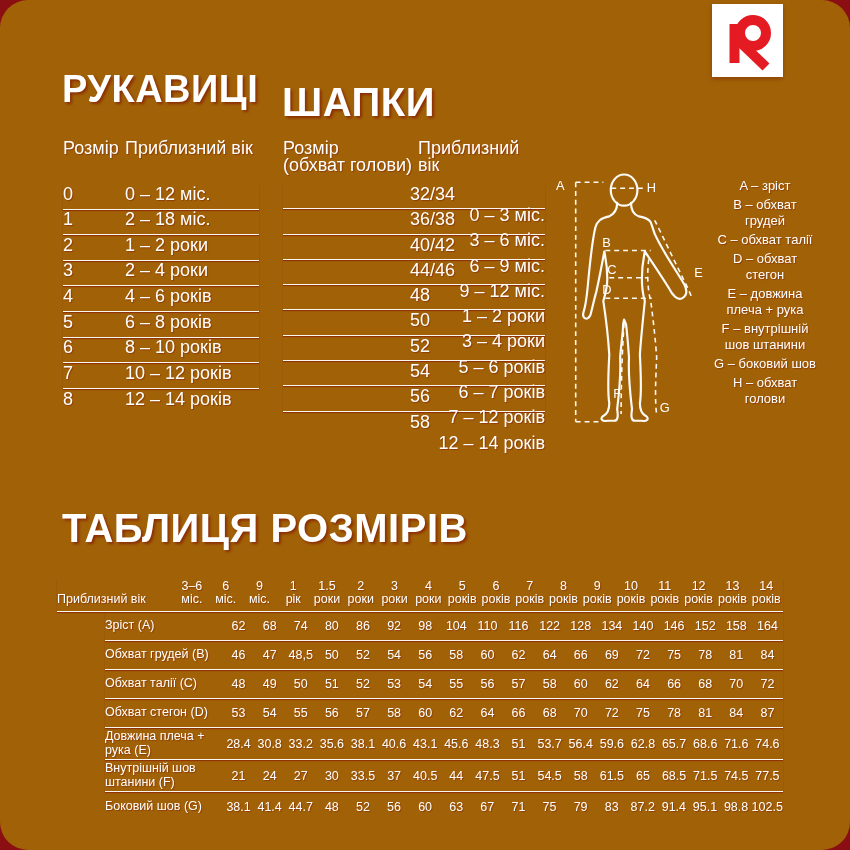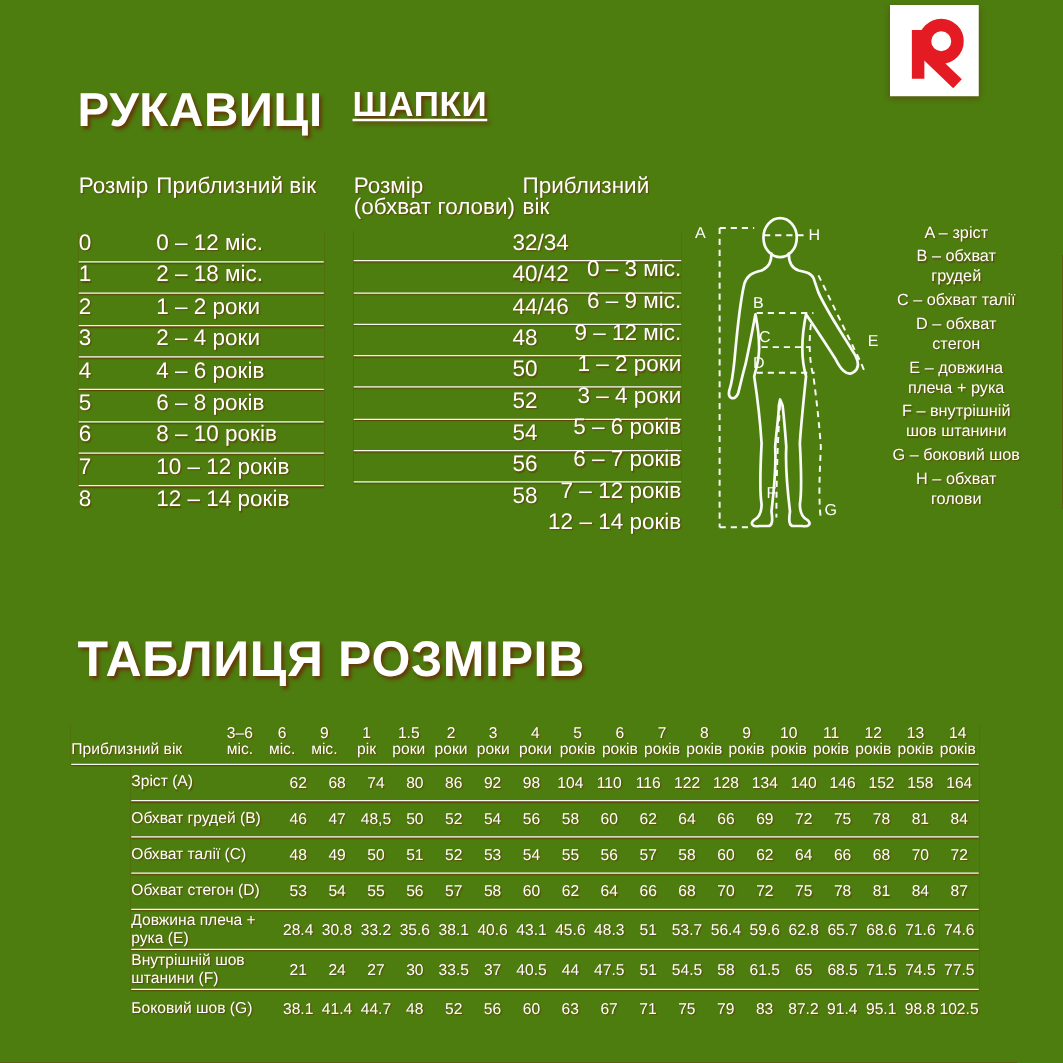--- a/index.html
+++ b/index.html
@@ -3,29 +3,29 @@
 <meta charset="utf-8">
 <style>
   html,body{margin:0;padding:0;}
   body{
     width:850px;height:850px;overflow:hidden;
     font-family:"Liberation Sans", sans-serif;
     background:#8b0e12;
   }
   .page{
     position:relative;width:850px;height:850px;
-    background:#4d7c0f;color:#fff;
+    background:#a16207;color:#fff;border-radius:28px;
   }
   .title{
     position:absolute;margin:0;font-weight:bold;color:#fff;
     letter-spacing:.5px;white-space:nowrap;
     text-shadow:2px 2px 3px rgba(120,0,0,.55);
   }
   .mittens-title{left:62px;top:68px;font-size:38px;}
-  .hats-title{left:282px;top:68px;font-size:28px;text-decoration:underline;}
+  .hats-title{left:282px;top:80px;font-size:40px;}
   .size-title{left:62px;top:506px;font-size:40px;}
 
   
   .small-table{
     position:absolute;top:140px;font-size:18px;
     text-shadow:1px 1px 1px rgba(120,0,0,.4);
   }
   .mittens{left:63px;width:196px;}
   .hats{left:283px;width:262px;}
   .sthead{display:flex;line-height:17px;}
@@ -153,20 +153,24 @@
   <section class="small-table hats">
     <div class="sthead">
       <span class="c0 pre">Розмір
 (обхват голови)</span>
       <span class="c1">Приблизний вік</span>
     </div>
     <div class="strows">
         <div class="trow">
           <span class="tcell c0">32/34</span>
           <span class="tcell c1">0 – 3 міс.</span>
+        </div>
+        <div class="trow">
+          <span class="tcell c0">36/38</span>
+          <span class="tcell c1">3 – 6 міс.</span>
         </div>
         <div class="trow">
           <span class="tcell c0">40/42</span>
           <span class="tcell c1">6 – 9 міс.</span>
         </div>
         <div class="trow">
           <span class="tcell c0">44/46</span>
           <span class="tcell c1">9 – 12 міс.</span>
         </div>
         <div class="trow">

